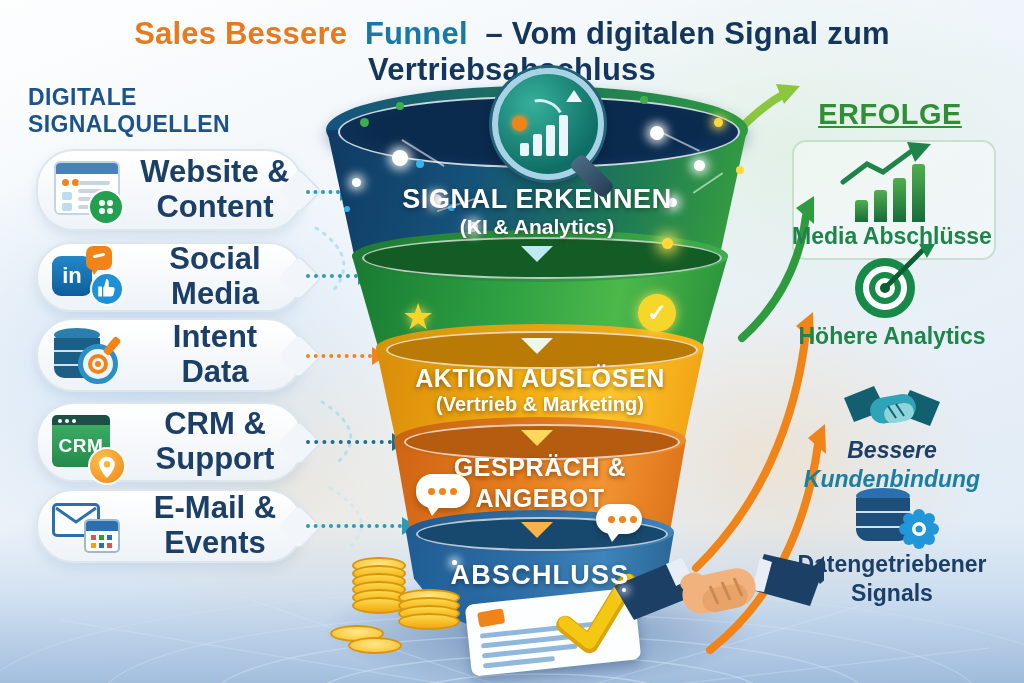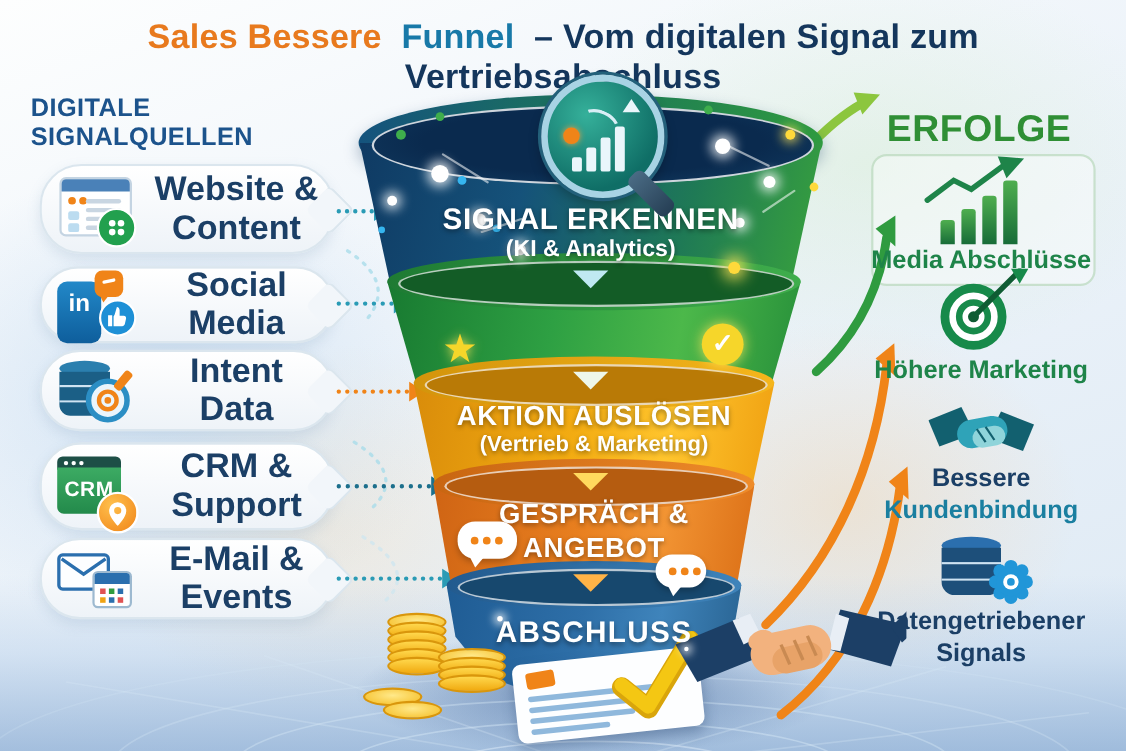--- a/index.html
+++ b/index.html
@@ -94,21 +94,21 @@
   .glyph-star::before{content:"★";}
   .ycirc{z-index:8;width:38px;height:38px;border-radius:50%;background:#f6d62a;box-shadow:0 0 12px rgba(255,230,90,.85);
     color:#fff;font-size:24px;font-weight:bold;text-align:center;line-height:38px;}
   .ycirc::before{content:"✓";}
   .bubble{z-index:8;background:#fff;border-radius:16px;box-shadow:0 3px 6px rgba(0,0,0,.25);}
   .bubble::before{content:"";position:absolute;left:10px;bottom:-8px;width:0;height:0;
     border-left:6px solid transparent;border-right:10px solid transparent;border-top:12px solid #fff;}
   .bubble .dots{position:absolute;left:12px;top:50%;margin-top:-3px;width:7px;height:7px;border-radius:50%;
     background:#f08418;box-shadow:11px 0 #f08418,22px 0 #f08418;}
   
-  #rc-header{left:790px;top:98px;width:200px;text-align:center;font-size:34px;font-weight:bold;color:#2f8f35;letter-spacing:.5px;}
+  #rc-header{left:790px;top:98px;width:200px;text-align:center;font-size:29px;font-weight:bold;color:#2f8f35;letter-spacing:.5px;text-decoration:underline;}
   .ritem{width:212px;display:flex;flex-direction:column;align-items:center;z-index:5;}
   .ritem .rlbl{font-size:23px;font-weight:bold;text-align:center;line-height:1.25;}
   .green-text{color:#1e8449;} .navy-text{color:#1b3f66;} .teal-text{color:#1a7fa0;}
   #ritem1-card{left:792px;top:140px;width:200px;height:116px;border:2px solid rgba(165,205,170,.55);
     border-radius:14px;background:rgba(255,255,255,.4);}
   .bars{display:flex;align-items:flex-end;gap:6px;height:62px;}
   .bars span{width:13px;border-radius:3px 3px 0 0;background:linear-gradient(#4fae4f,#176c38);}
   
   .coin{width:54px;height:17px;border-radius:50%;background:linear-gradient(#ffd84d,#f0a90f);
     border:2px solid #d9960c;margin-top:-9px;box-sizing:border-box;}
@@ -173,21 +173,21 @@
       </div>
       <div class="abs" style="left:38px;top:30px;width:32px;height:32px;border-radius:50%;background:#22a04e;border:2px solid #fff;">
         <div class="abs" style="left:9px;top:9px;width:6px;height:6px;border-radius:50%;background:#fff;box-shadow:8px 0 #fff,0 8px #fff,8px 8px #fff;"></div>
       </div>
     </div>
     <div class="lbl">Website &amp; Content</div>
   </div>
 
   <div class="abs card" style="top:242px;height:70px;">
     <div class="cicon">
-      <div class="abs" style="left:2px;top:10px;width:40px;height:56px;background:linear-gradient(#2288c8,#0e5e9c);border-radius:9px;color:#fff;font-weight:bold;font-size:22px;text-align:center;line-height:40px;">in</div>
+      <div class="abs" style="left:2px;top:10px;width:40px;height:40px;background:linear-gradient(#2288c8,#0e5e9c);border-radius:9px;color:#fff;font-weight:bold;font-size:22px;text-align:center;line-height:40px;">in</div>
       <div class="abs" style="left:36px;top:0px;width:26px;height:24px;background:#f republican08418;background:#f08418;border-radius:7px;">
         <div class="abs" style="left:7px;top:8px;width:12px;height:3px;background:#fff;border-radius:2px;transform:rotate(-12deg);"></div>
         <div class="abs" style="left:4px;bottom:-5px;width:0;height:0;border-left:4px solid transparent;border-right:6px solid transparent;border-top:8px solid #f08418;"></div>
       </div>
       <div class="abs" style="left:40px;top:26px;width:30px;height:30px;border-radius:50%;background:#1e90d6;border:2px solid #fff;">
         <svg width="30" height="30" viewBox="0 0 24 24">
             <path d="M5 10h3v8H5zM9 18h6.2c1 0 1.8-.7 2-1.6l.9-4c.2-1-.6-2-1.7-2h-3V6.5C13.4 5.2 12.6 4 11.4 4L9.8 9.5 9 11z" fill="#fff"></path>
           </svg>
       </div>
     </div>
@@ -357,24 +357,24 @@
   <div class="abs ritem" style="left:786px;top:252px;">
     <div style="position:relative;width:86px;height:70px;">
       <div class="abs" style="left:6px;top:6px;width:60px;height:60px;border-radius:50%;background:#fff;border:8px solid #178a4a;box-sizing:border-box;"></div>
       <div class="abs" style="left:20px;top:20px;width:32px;height:32px;border-radius:50%;border:6px solid #178a4a;box-sizing:border-box;"></div>
       <div class="abs" style="left:31px;top:31px;width:10px;height:10px;border-radius:50%;background:#0f5c33;"></div>
       <svg width="60" height="52" viewBox="0 0 60 52" style="position:absolute;left:26px;top:-8px;">
         <line x1="52" y1="2" x2="12" y2="42" stroke="#0f5c33" stroke-width="5" stroke-linecap="round"></line>
         <polygon points="44,0 60,0 52,14" fill="#178a4a"></polygon>
       </svg>
     </div>
-    <div class="rlbl green-text">Höhere Marketing</div>
-  </div>
-
-  <div class="abs ritem" style="left:786px;top:362px;">
+    <div class="rlbl green-text">Höhere Analytics</div>
+  </div>
+
+  <div class="abs ritem" style="left:786px;top:378px;font-style:italic;">
     <svg width="96" height="58" viewBox="0 0 96 58">
       <polygon points="0,20 30,8 42,32 10,44" fill="#12606f"></polygon>
       <polygon points="96,24 66,12 54,36 86,48" fill="#12606f"></polygon>
       <rect x="26" y="18" width="46" height="26" rx="13" fill="#2fa3b8" transform="rotate(-10 48 31)"></rect>
       <rect x="40" y="26" width="30" height="18" rx="9" fill="#8fd4da" transform="rotate(-10 55 35)"></rect>
       <line x1="44" y1="28" x2="52" y2="40" stroke="#12606f" stroke-width="2"></line>
       <line x1="52" y1="26" x2="60" y2="38" stroke="#12606f" stroke-width="2"></line>
     </svg>
     <div class="rlbl navy-text">Bessere</div>
     <div class="rlbl teal-text">Kundenbindung</div>

